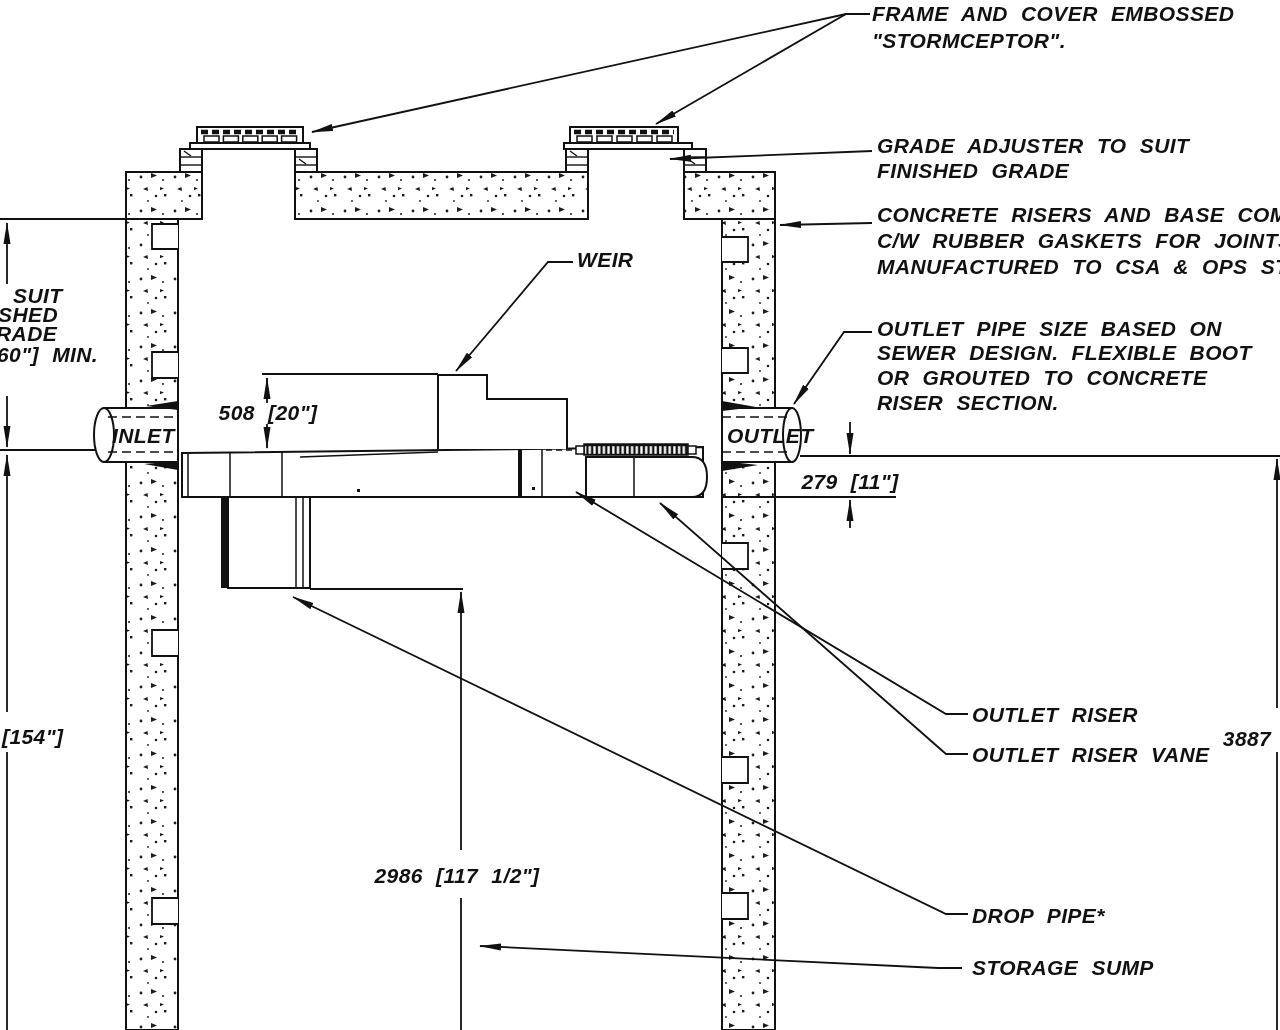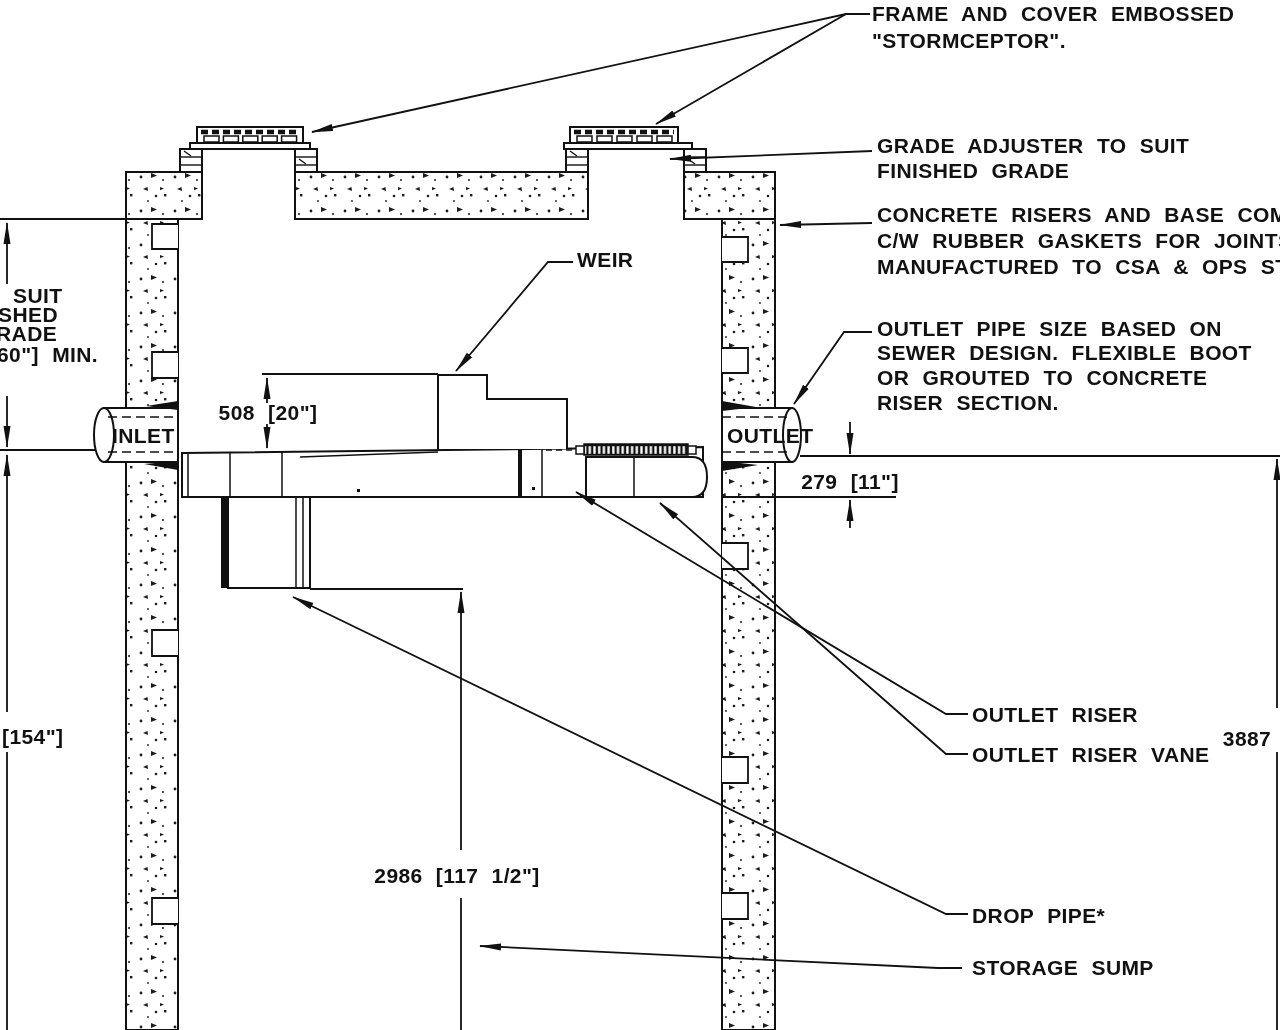--- a/index.html
+++ b/index.html
@@ -1,16 +1,16 @@
 <!DOCTYPE html>
 <html><head>
 <meta charset="utf-8">
 <style>
   html,body{margin:0;padding:0;background:#fff;}
-  #stage{width:1280px;height:1030px;position:relative;overflow:hidden;background:#fff;}
+  #stage{width:1280px;height:1030px;position:relative;overflow:hidden;background:#fff;font-style:italic;}
   svg{display:block;}
   .lbl text{
     font-family:"Liberation Sans",sans-serif;
     font-weight:700;
     font-size:21px;
     fill:#111;
     letter-spacing:.4px;
     word-spacing:7px;
     stroke:none;
   }

